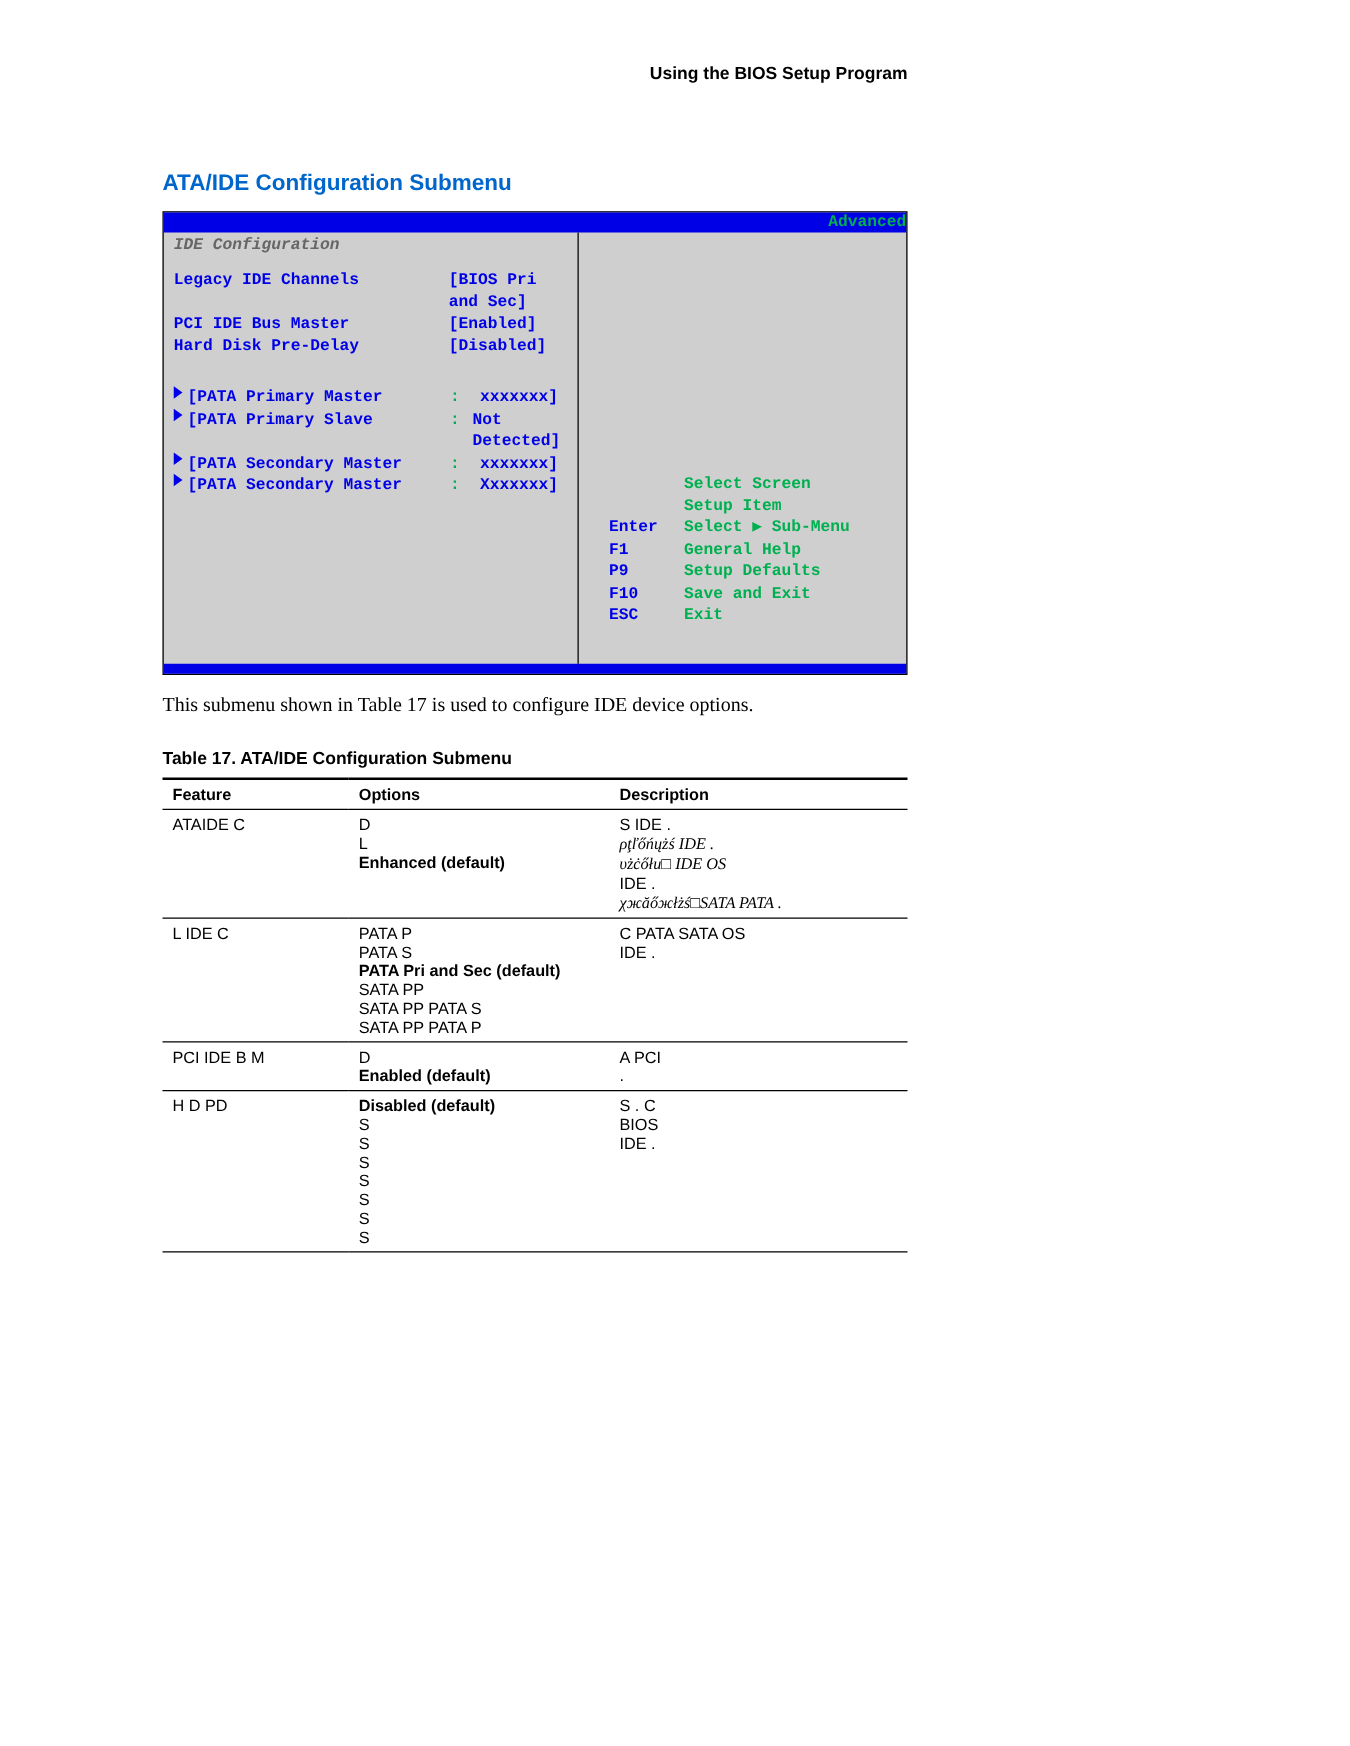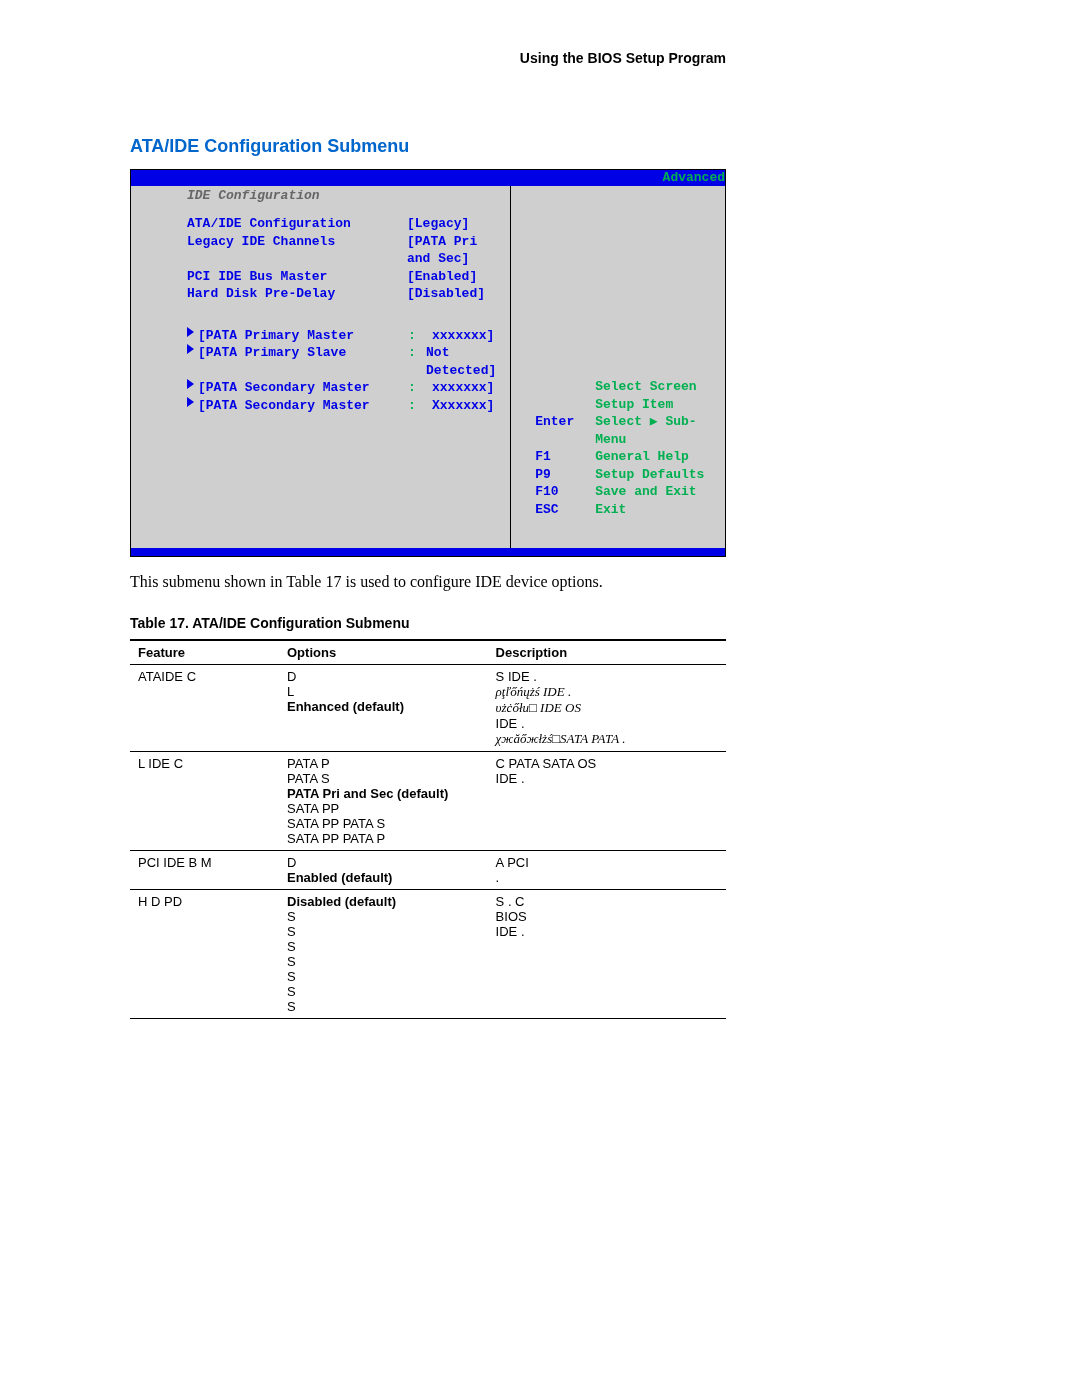--- a/index.html
+++ b/index.html
@@ -45,21 +45,20 @@
     justify-content: flex-end;
   }
   .bios-top-label {
     color: #00b050;
     padding-left: 100px;
     font-family: "Courier New", monospace;
     font-weight: bold;
   }
   .bios-content {
     display: flex;
-    padding-left: 48px;
   }
   .bios-left {
     flex: 1;
     border-right: 1px solid #000;
     padding: 2px 8px 30px 8px;
   }
   .bios-right {
     width: 260px;
     padding: 2px 8px 30px 8px;
     margin-left: 16px;
@@ -140,26 +139,22 @@
   <div class="bios-box">
     <div class="bios-top-bar">
       <span class="bios-top-label">Advanced</span>
     </div>
     <div class="bios-content">
       <div class="bios-left">
         <div class="bios-subtitle">IDE Configuration</div>
         <div style="height:12px"></div>
         <div id="bios-settings">
             <div class="bios-row">
-              <span class="bios-label">ATA/IDE Configuration</span>
-              <span class="bios-val">[Legacy]</span>
-            </div>
-            <div class="bios-row">
               <span class="bios-label">Legacy IDE Channels</span>
-              <span class="bios-val">[PATA Pri and Sec]</span>
+              <span class="bios-val">[BIOS Pri and Sec]</span>
             </div>
             <div class="bios-row">
               <span class="bios-label">PCI IDE Bus Master</span>
               <span class="bios-val">[Enabled]</span>
             </div>
             <div class="bios-row">
               <span class="bios-label">Hard Disk Pre-Delay</span>
               <span class="bios-val">[Disabled]</span>
             </div>
           </div>

